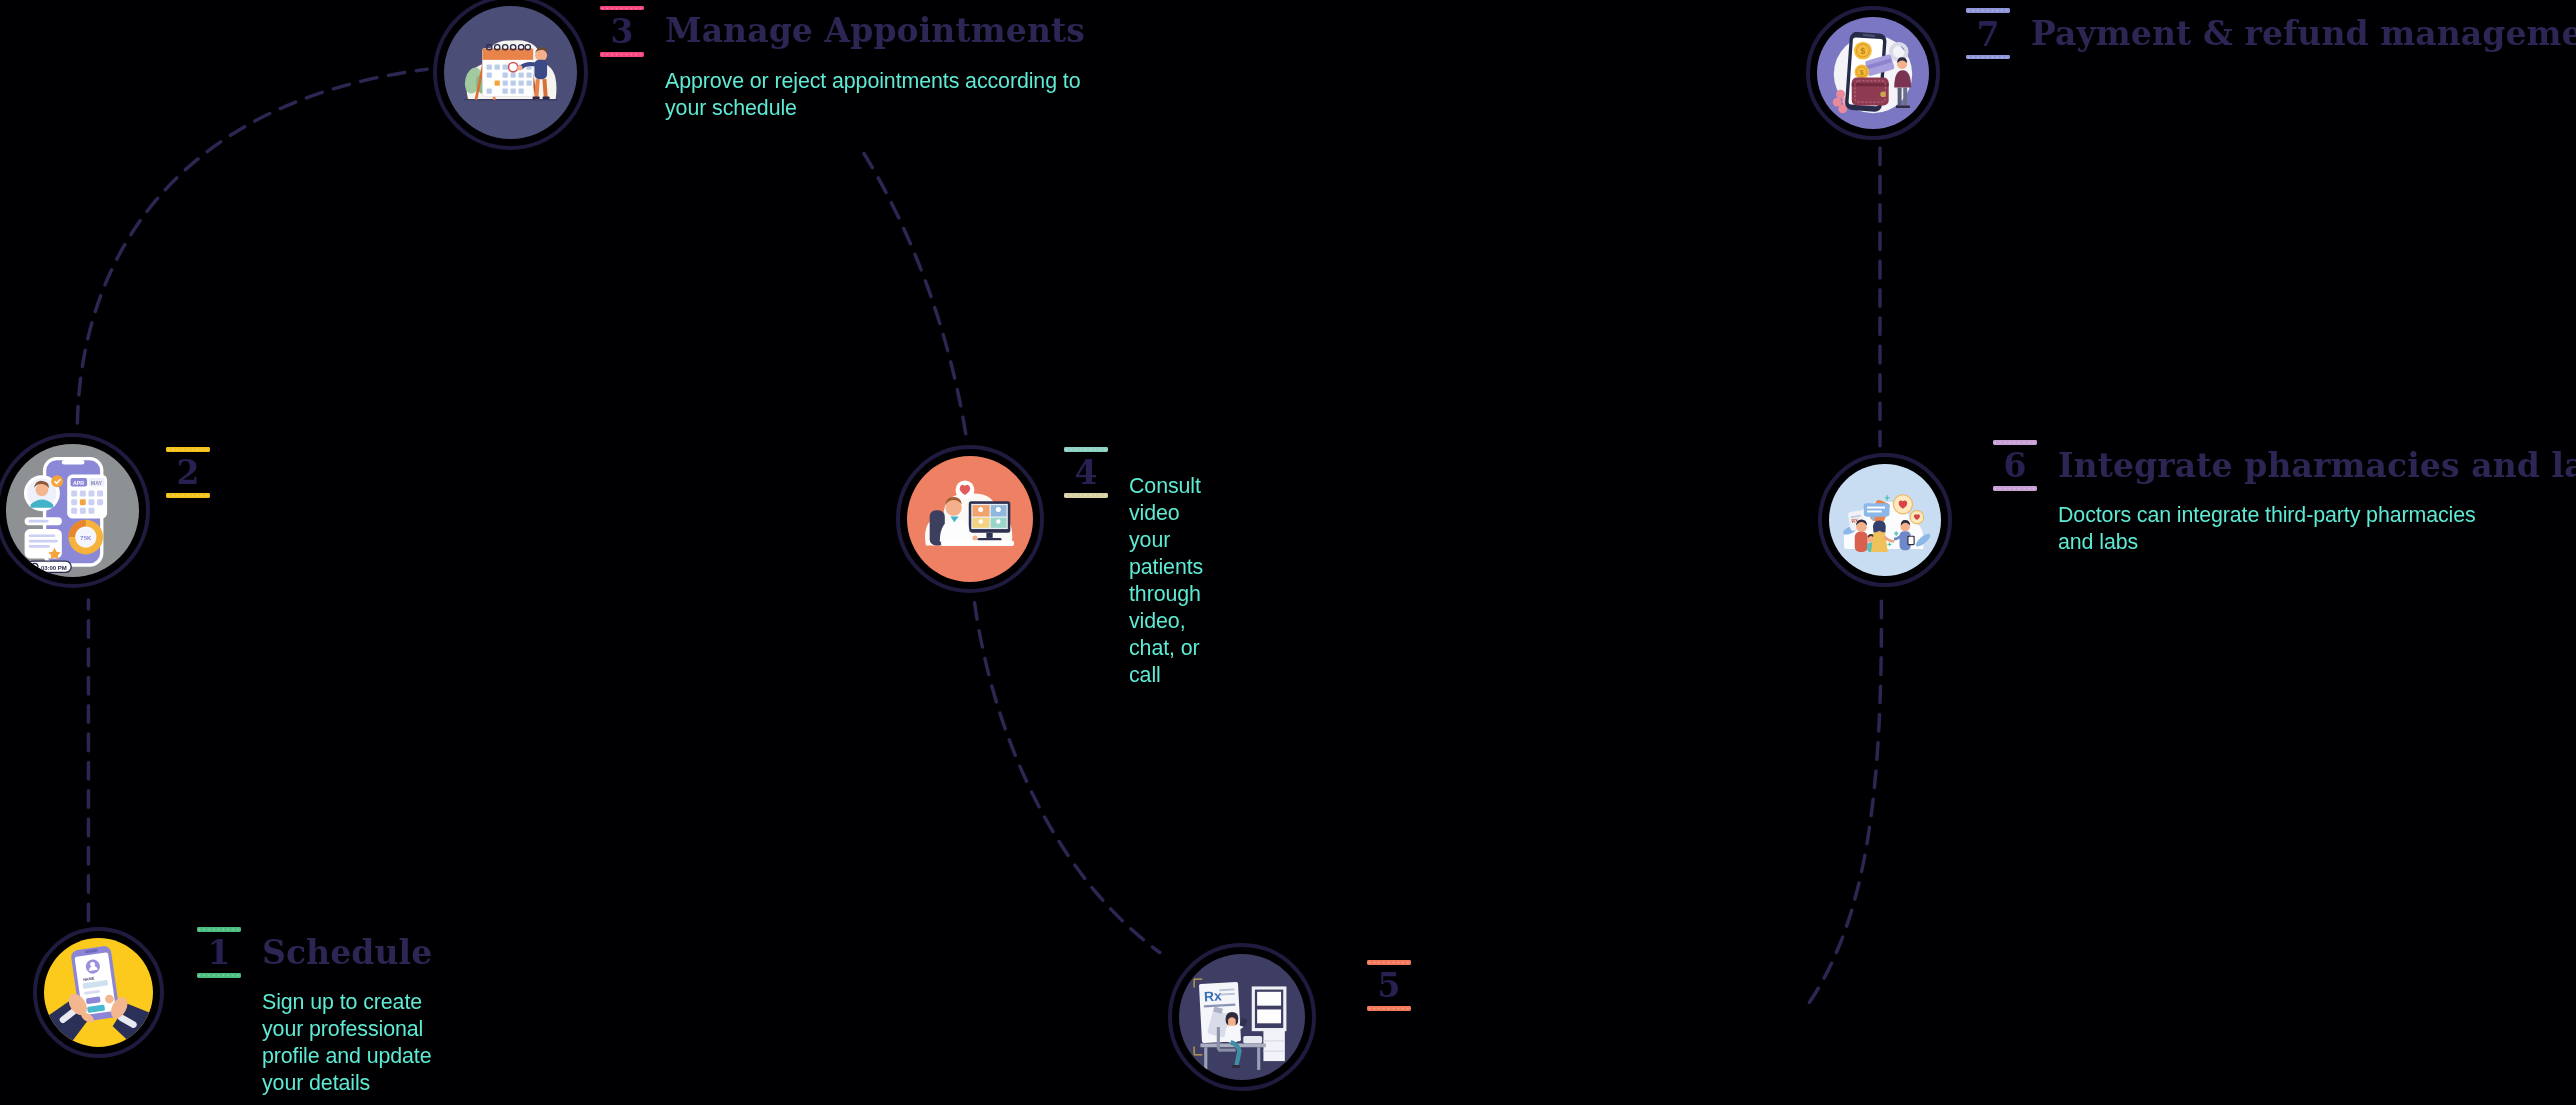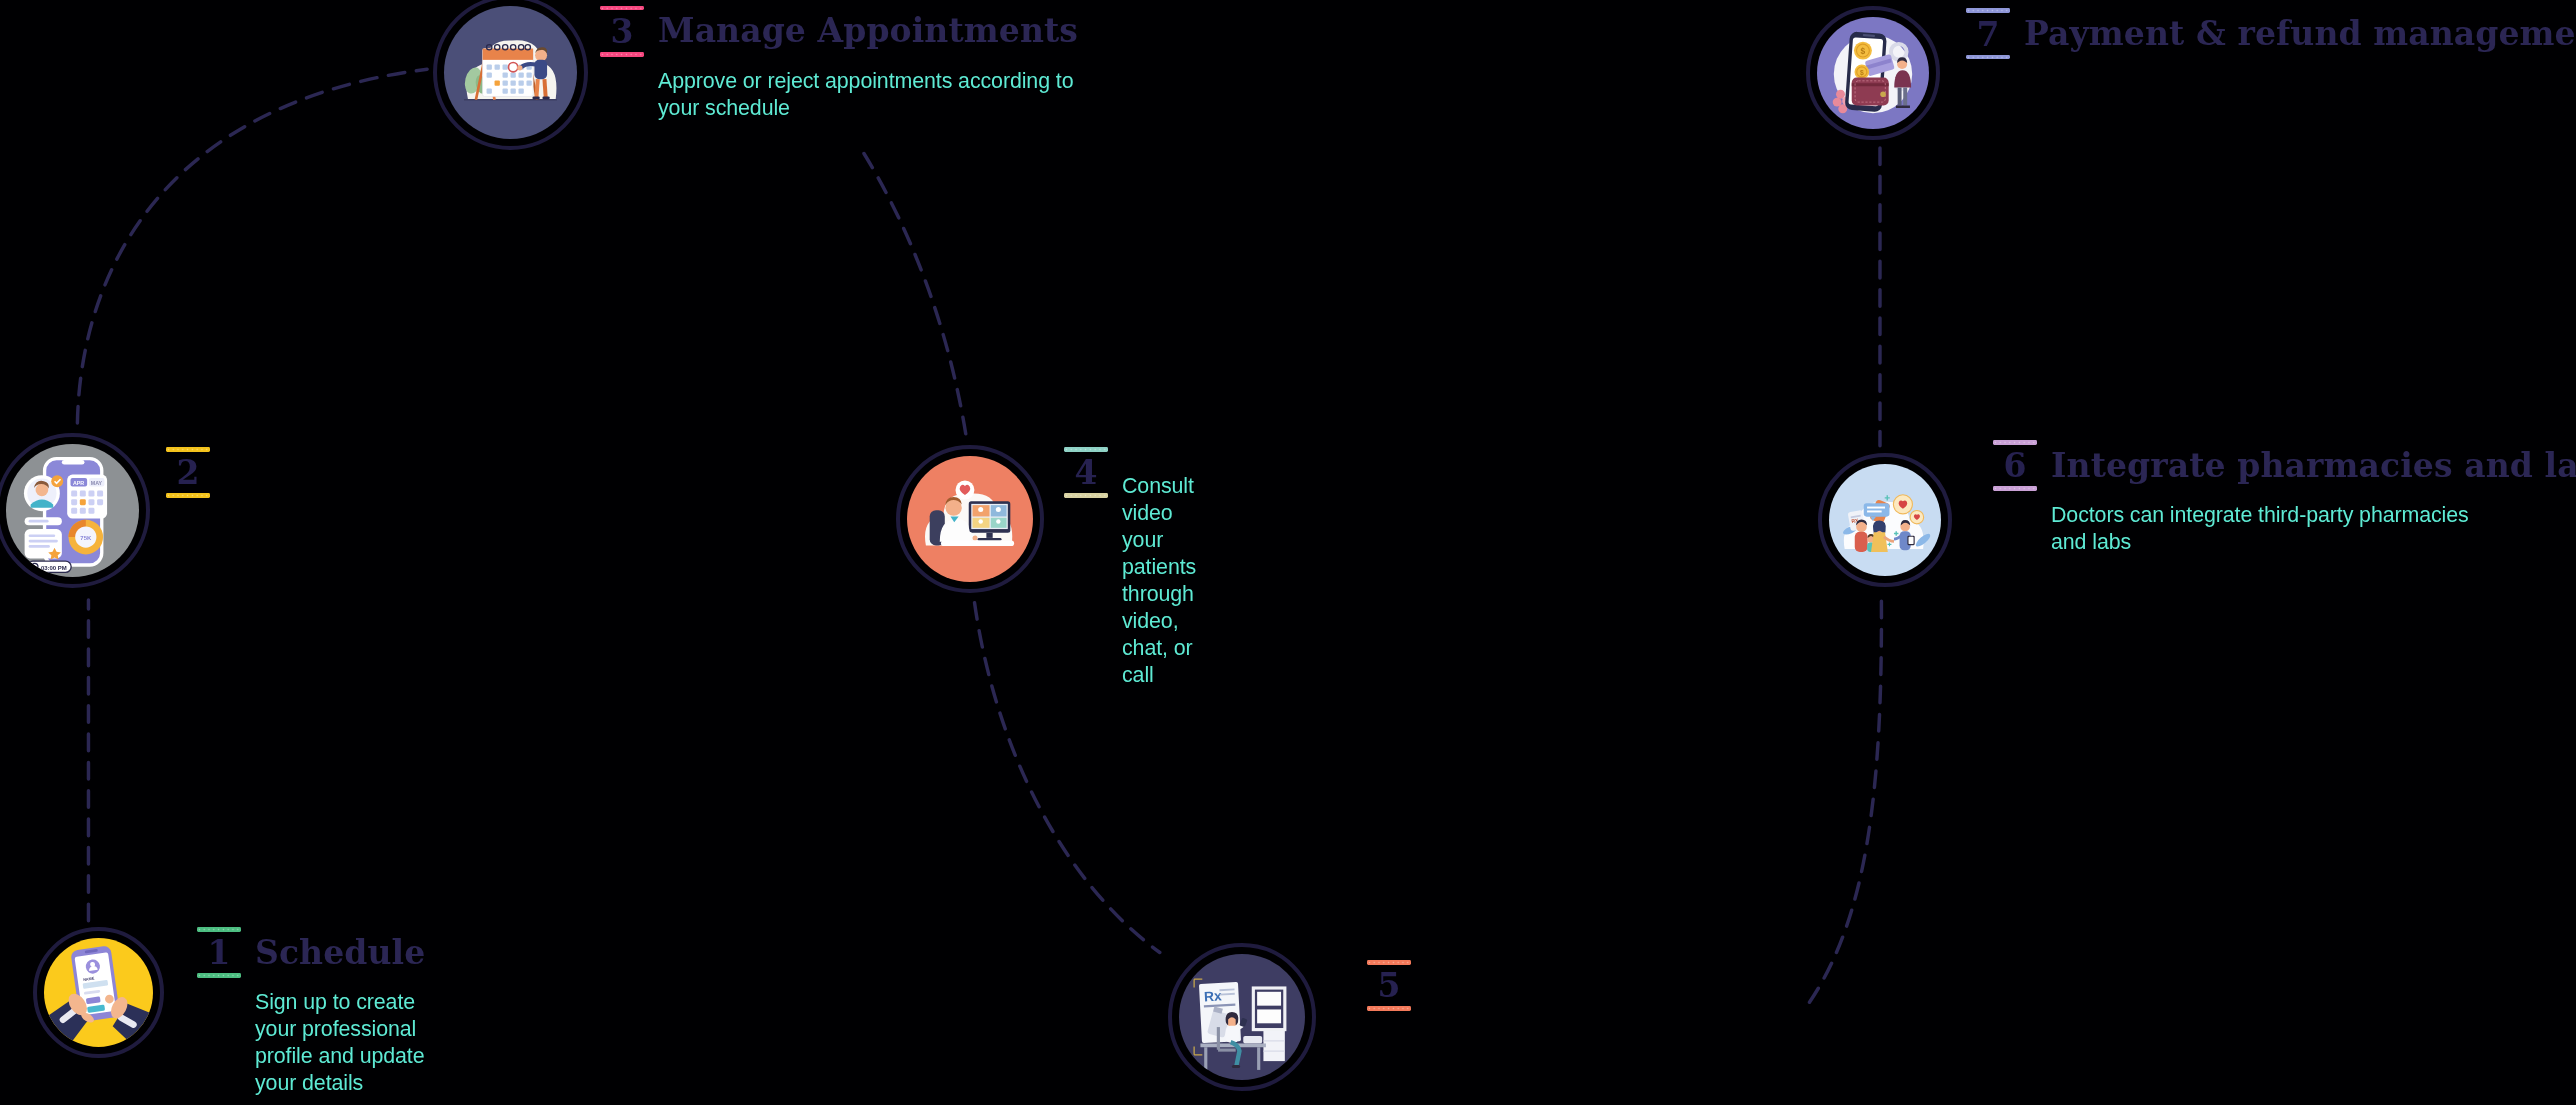--- a/index.html
+++ b/index.html
@@ -18,21 +18,21 @@
   .circle-fill svg{display:block;width:100%;height:100%;}
   .tblock{position:absolute;}
   .numcol{position:absolute;left:0;top:0;width:44px;text-align:center;}
   .bar{width:44px;height:4.8px;border-radius:1.4px;
        background-image:radial-gradient(rgba(255,255,255,.38) 0.8px, transparent 1px);
        background-size:4.8px 4.8px;}
   .stepnum{
     font-family:"DejaVu Serif","Liberation Serif",serif;font-weight:700;
     font-size:33px;line-height:32px;height:32px;margin:5.5px 0 4.1px 0;color:#262150;
   }
-  .copy{position:absolute;left:58px;top:7.6px;}
+  .copy{position:absolute;left:65px;top:7.6px;}
   .title{
     font-family:"DejaVu Serif","Liberation Serif",serif;font-weight:700;
     font-size:33px;line-height:36px;color:#2b2654;white-space:nowrap;letter-spacing:0.1px;
   }
   .desc{
     margin-top:18.7px;font-size:21.4px;line-height:27px;color:#5eead4;
     white-space:pre-line;letter-spacing:-0.1px;max-width:553px;
   }
 </style>
 </head>

